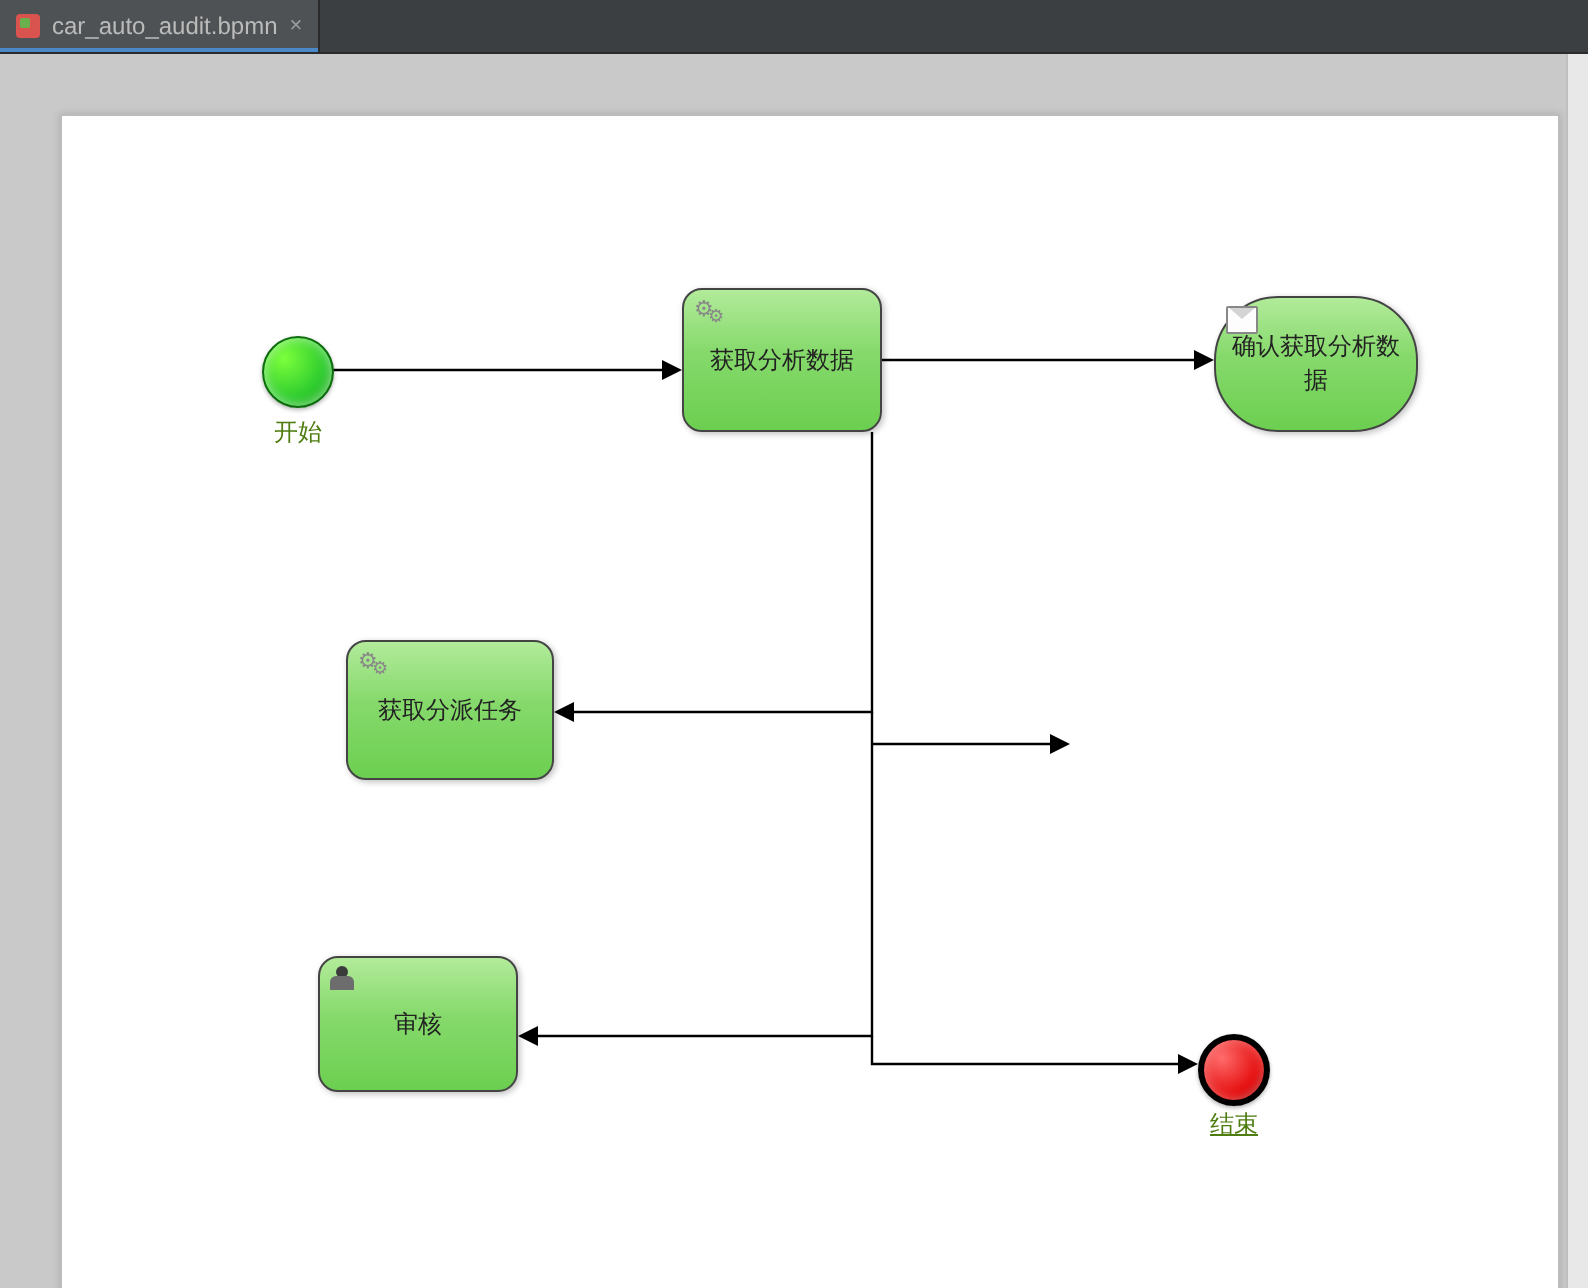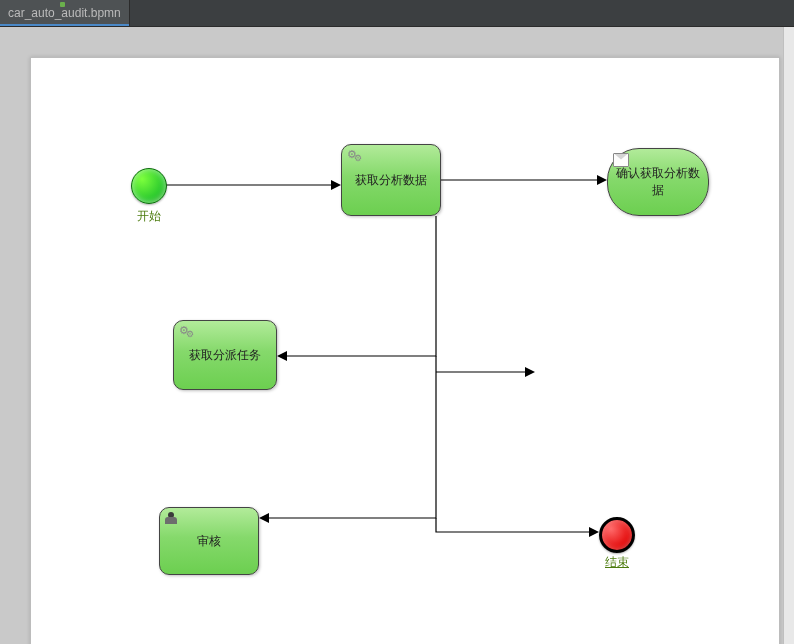--- a/index.html
+++ b/index.html
@@ -22,21 +22,20 @@
   }
   .tab {
     display: flex;
     align-items: center;
     padding: 0 8px;
     background: #515658;
     color: #bbbbbb;
     position: relative;
     gap: 6px;
     border-right: 1px solid #2b2b2b;
-    flex-direction: column;
   }
   .tab.active {
     background: #4e5254;
   }
   .tab-underline {
     position: absolute;
     left: 0;
     right: 0;
     bottom: 0;
     height: 2px;
@@ -276,21 +275,21 @@
       <span class="task-icon mail-icon"></span>
       <span>确认获取分析数据</span>
     </div>
 
     <div class="task" style="left:142px; top:262px; width:104px; height:70px;font-family:Liberation Serif, serif;">
       <span class="task-icon gear-icon"></span>
       <span>获取分派任务</span>
     </div>
 
 
-    <div class="task" style="left:128px; top:449px; width:100px; height:68px;">
+    <div class="task" style="left:128px; top:420px; width:100px; height:68px;">
       <span class="task-icon user-icon"></span>
       <span>审核</span>
     </div>
 
   </div>
 
   <div class="scroll-gutter"></div>
 </div>
 
 </body></html>

